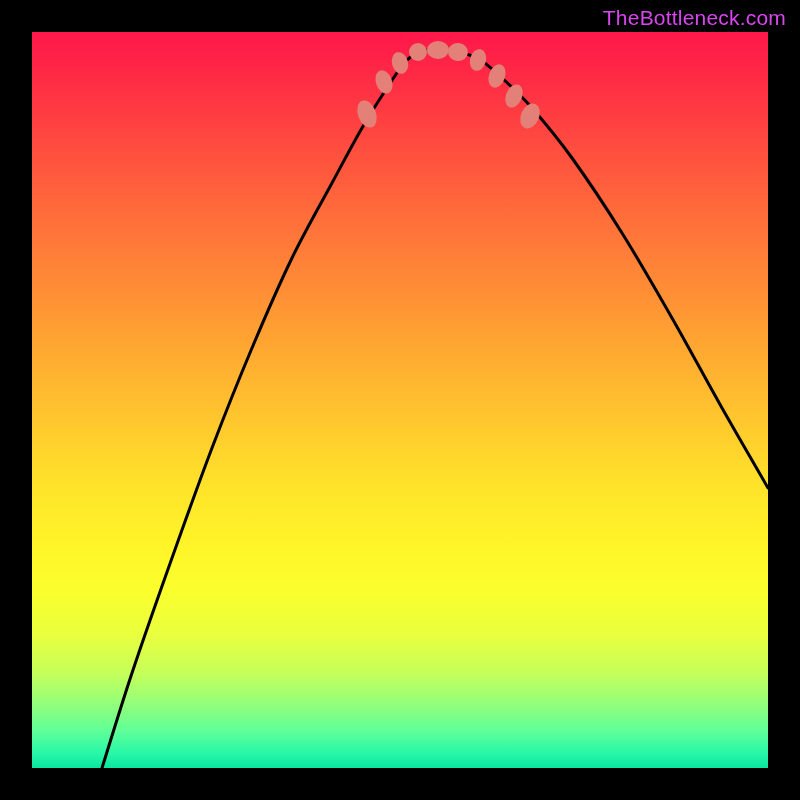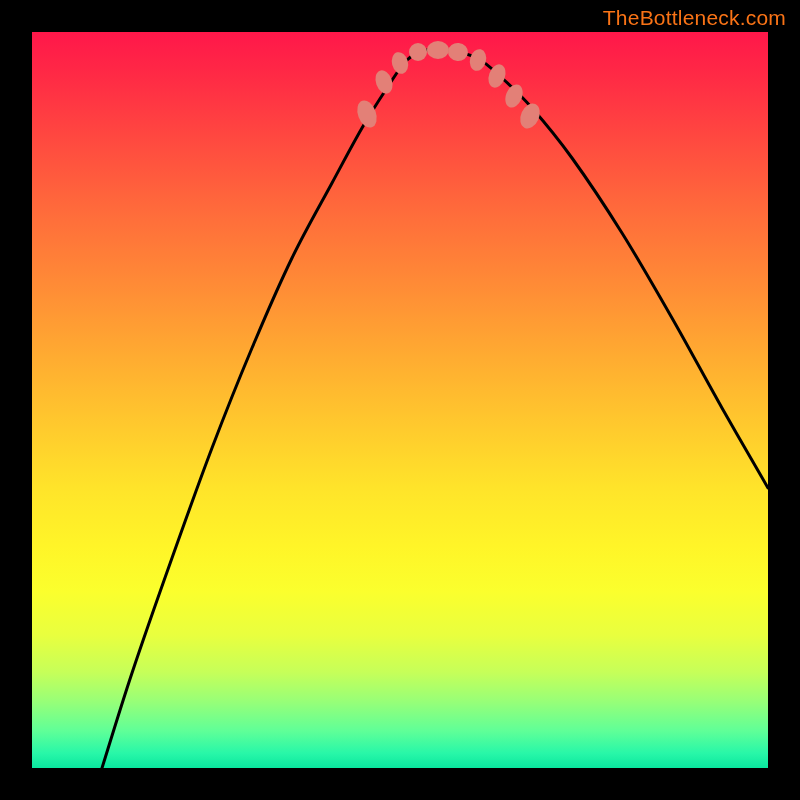--- a/index.html
+++ b/index.html
@@ -51,21 +51,21 @@
     );
   }
   .svg-layer {
     position: absolute;
     inset: 0;
   }
   .watermark {
     position: absolute;
     top: 6px;
     right: 14px;
-    color: #f97316;
+    color: #d946ef;
     font-size: 21px;
     letter-spacing: 0.2px;
     font-weight: 500;
     user-select: none;
   }
 </style>
 </head>
 <body>
 
 <div class="frame">

